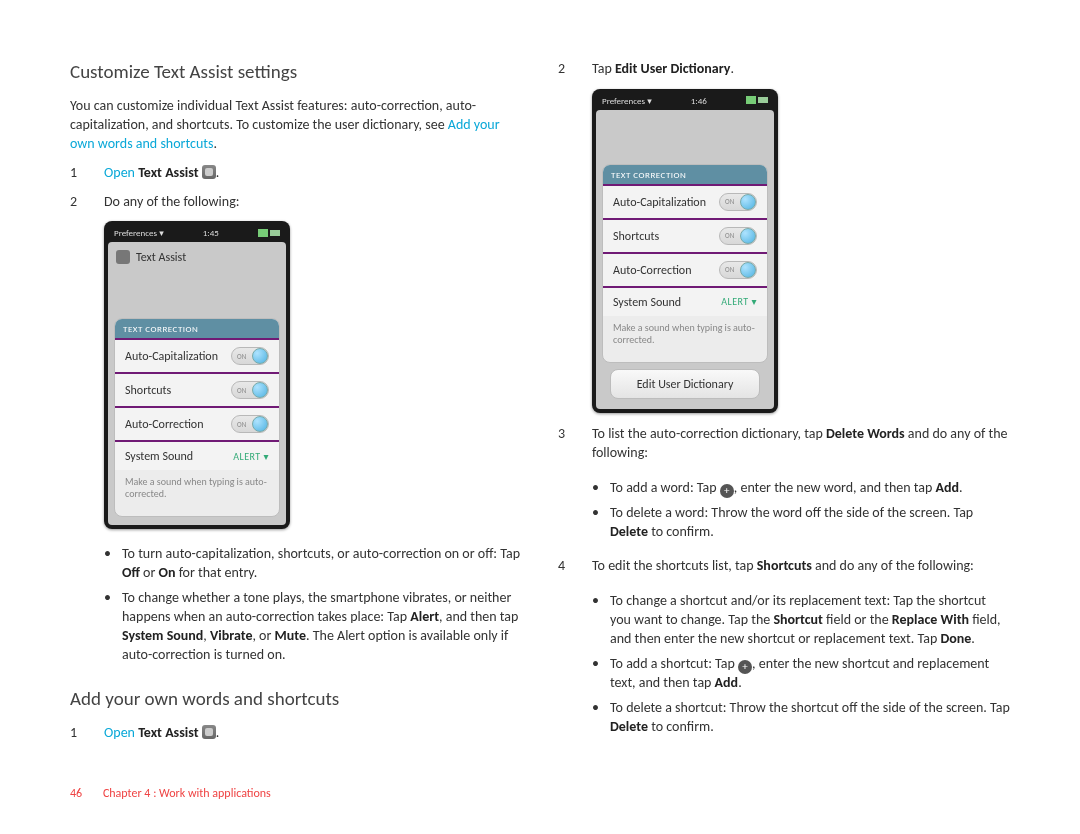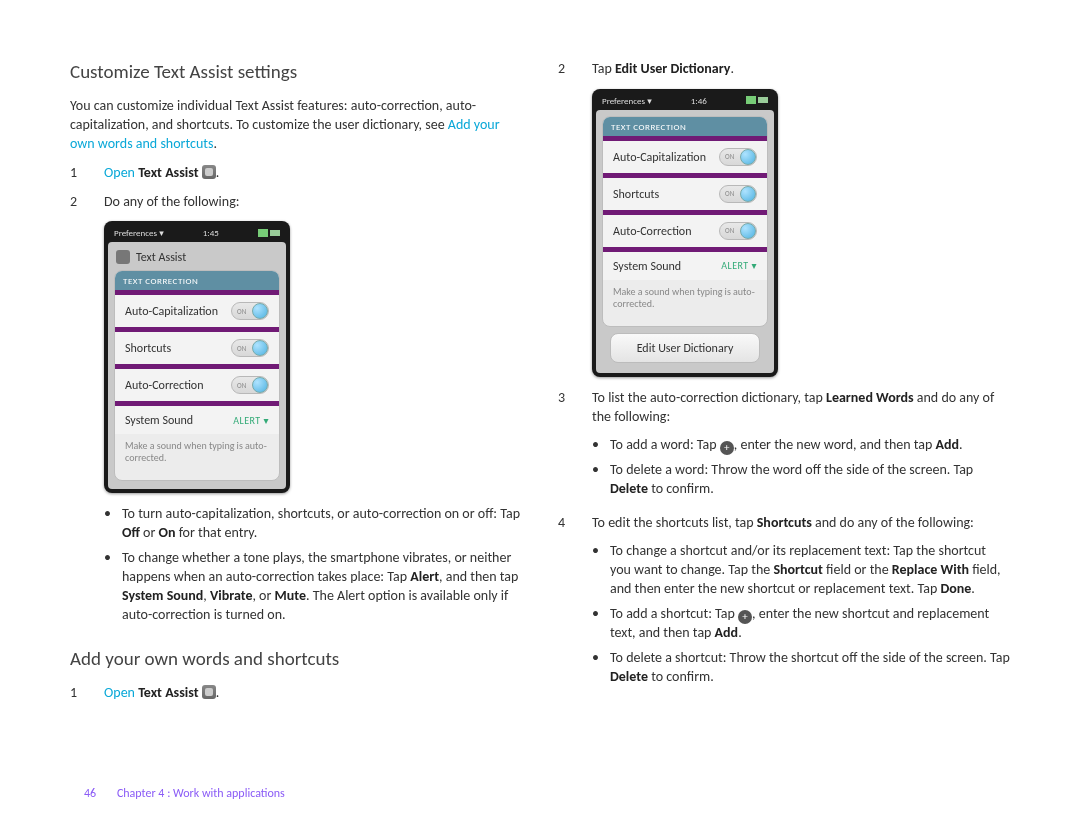--- a/index.html
+++ b/index.html
@@ -31,21 +31,21 @@
   .link { color: #0aa8d8; }
   ol.steps { list-style: none; counter-reset: step; }
   ol.steps > li {
     display: flex;
     gap: 20px;
     margin-bottom: 10px;
     line-height: 1.35;
   }
   ol.steps > li > .num { flex: 0 0 14px; }
   ol.steps > li > .body { flex: 1; }
-  ul.bullets { list-style: none; margin-top: 9px; }
+  ul.bullets { list-style: none; margin-top: 16px; }
   ul.bullets > li {
     display: flex;
     gap: 8px;
     margin-bottom: 6px;
     line-height: 1.35;
   }
   ul.bullets > li::before { content: "•"; flex: 0 0 10px; }
   b { font-weight: 700; color: #222; }
   .icon-app {
     display: inline-block;
@@ -82,29 +82,29 @@
   .sig { display:inline-block; width:10px; height:8px; background:linear-gradient(to right,#7c7 40%,#7c7); }
   .batt { display:inline-block; width:10px; height:6px; border:1px solid #9c9; background:#9c9; }
   .ph-body { background:#c9c9c9; border-radius:4px; padding:6px 6px 8px; }
   .ph-title {
     display:flex; align-items:center; gap:6px;
     color:#333; font-size:12px; padding:2px 2px 6px;
   }
   .ph-title .ic { width:14px; height:14px; background:#777; border-radius:3px; }
   .panel {
     background:#ececec; border:1px solid #bdbdbd; border-radius:8px;
-    overflow:hidden; box-shadow: inset 0 1px 0 #fff;
+    overflow:hidden; box-shadow: inset 0 1px 0 #fff; margin-top: 48px;
   }
   .panel-hd {
     background:#5f8fa3; color:#fff; font-size:9px; letter-spacing:.5px;
     padding:4px 8px;
   }
   .row {
     display:flex; justify-content:space-between; align-items:center;
-    padding:7px 10px; border-top:5px solid #701a75; font-size:12px; color:#333;
+    padding:7px 10px; border-top:2px solid #701a75; font-size:12px; color:#333;
     background:#f3f3f3;
   }
   .row:first-of-type { border-top:none; }
   .toggle {
     width:38px; height:18px; border-radius:10px;
     background:linear-gradient(#e8e8e8,#d8d8d8);
     border:1px solid #b8b8b8; position:relative;
     display:flex; align-items:center;
   }
   .toggle::before {
@@ -119,22 +119,22 @@
     font-size:10px; color:#3a7; letter-spacing:.5px;
   }
   .note { font-size:10px; color:#888; padding:6px 10px 16px; line-height:1.2; }
   .btn {
     margin:6px 8px 2px; padding:7px 0; text-align:center;
     background:linear-gradient(#f9f9f9,#e4e4e4);
     border:1px solid #bcbcbc; border-radius:8px;
     font-size:12px; color:#333;
   }
   .footer {
-    position:absolute; left:84px; bottom:34px;
-    font-size:12px; color:#8b5cf6;
+    position:absolute; left:70px; bottom:34px;
+    font-size:12px; color:#ef4444;
   }
   .footer .pg { margin-right:18px; }
 </style>
 </head>
 <body>
 
 <div class="page">
 
   <div class="col">
     <h2>Customize Text Assist settings</h2>
@@ -267,21 +267,21 @@
           <div class="note">Make a sound when typing is auto-corrected.</div>
         </div>
         <div class="btn">Edit User Dictionary</div>
       </div>
     </div>
 
     <ol class="steps">
       <li>
         <span class="num">3</span>
         <span class="body">
-          <span>To list the auto-correction dictionary, tap </span><b>Learned Words</b><span> and do any of the following:</span>
+          <span>To list the auto-correction dictionary, tap </span><b>Delete Words</b><span> and do any of the following:</span>
           <ul class="bullets">
             <li>
                 <span><span>To add a word: Tap </span><span class="icon-plus">+</span><span>, enter the new word, and then tap </span><b>Add</b><span>.</span></span>
               </li>
             <li>
                 <span><span>To delete a word: Throw the word off the side of the screen. Tap </span><b>Delete</b><span> to confirm.</span></span>
               </li>
           </ul>
         </span>
       </li>

